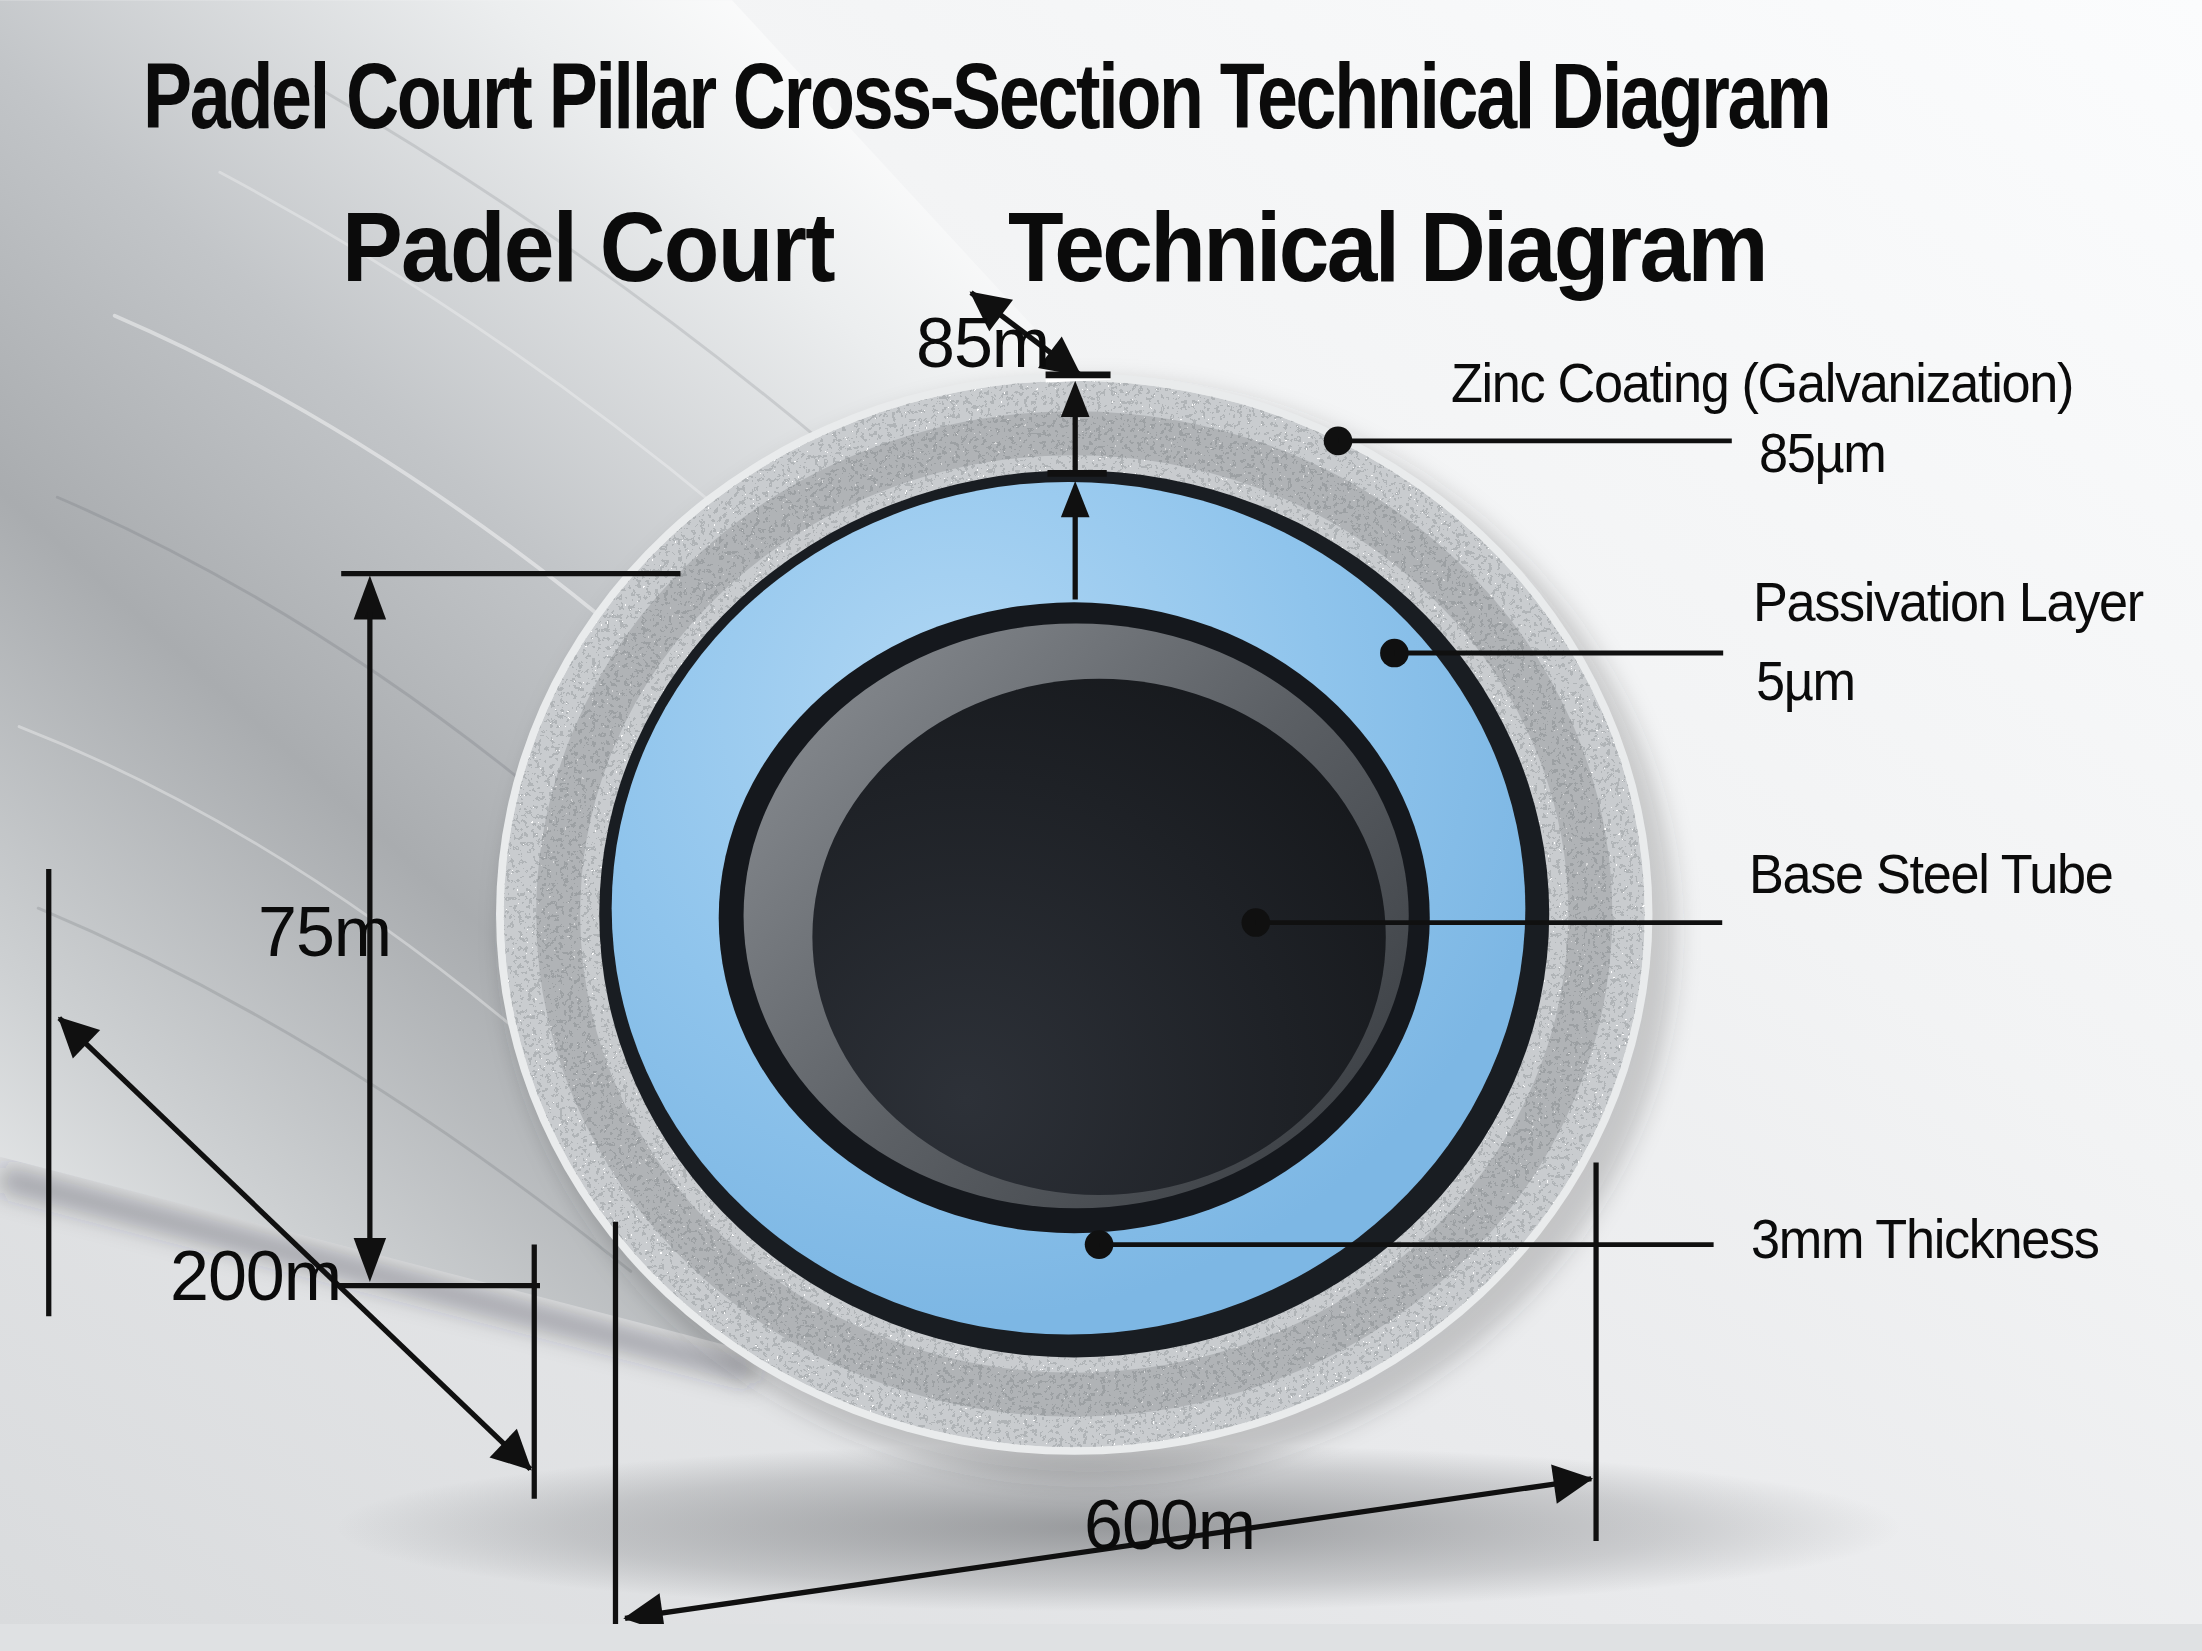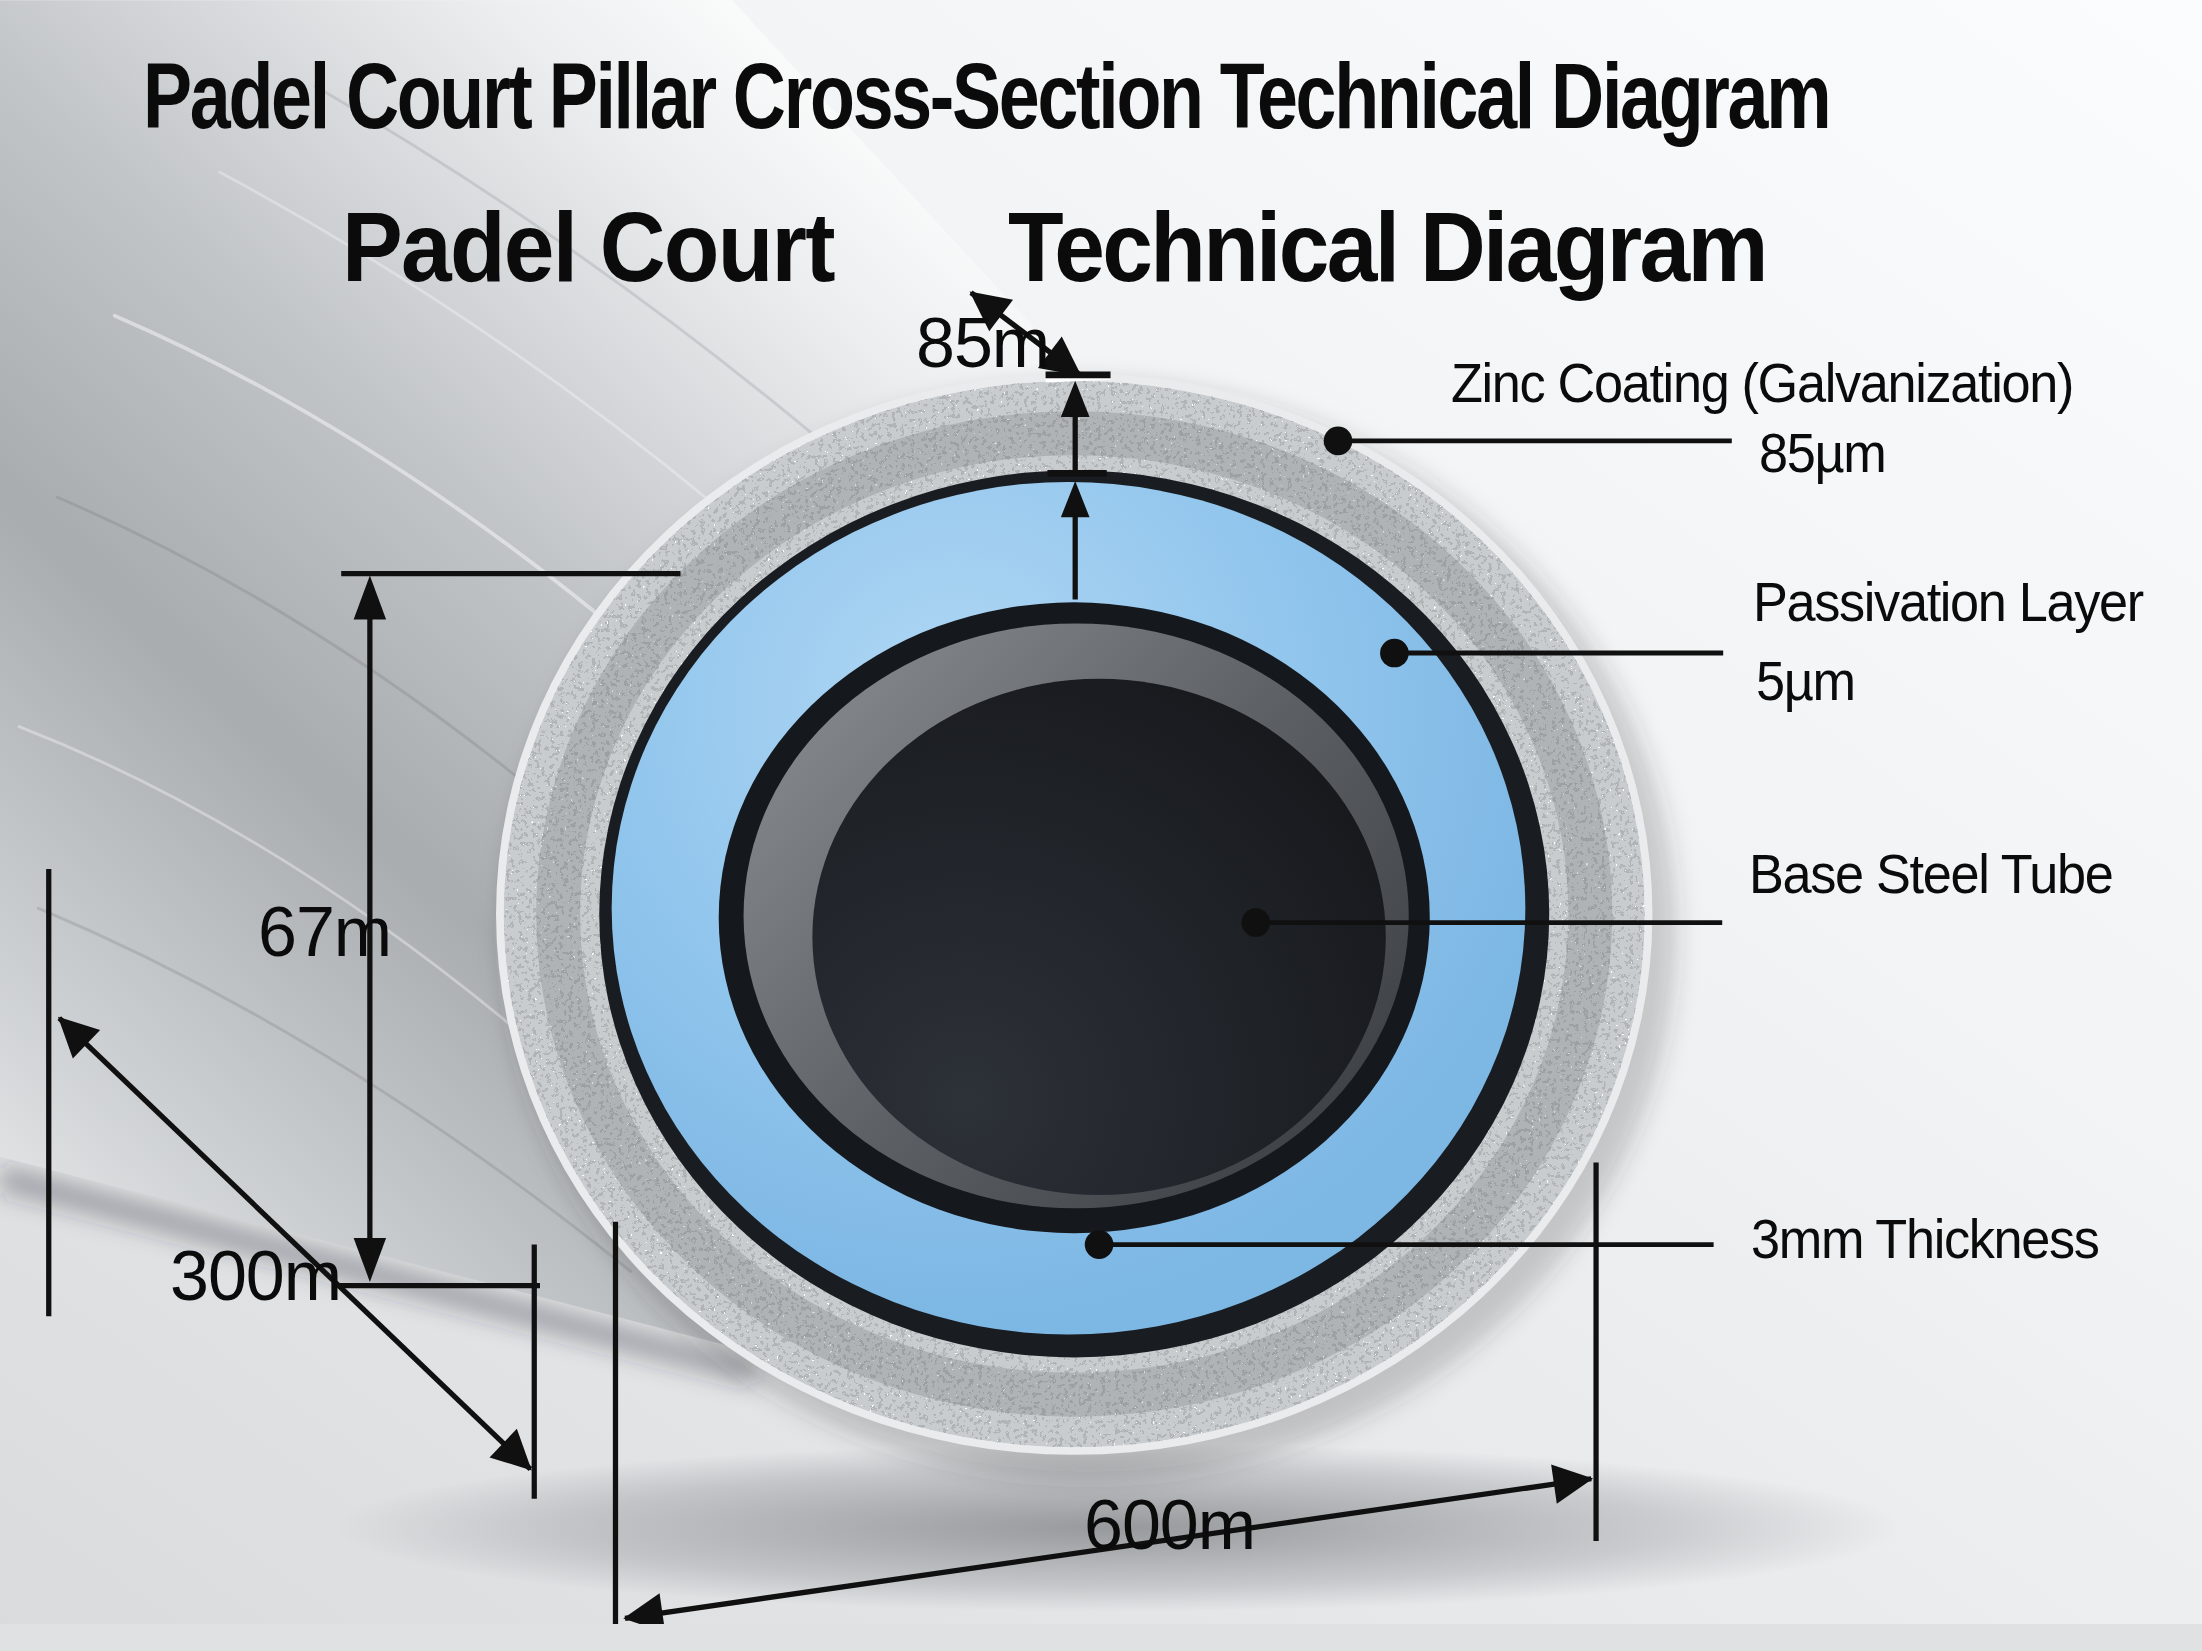--- a/index.html
+++ b/index.html
@@ -145,22 +145,22 @@
         <line x1="1150" y1="1302" x2="1793" y2="1302"></line>
       </g>
     </g>
   </svg>
 
   <div class="txt title1" style="left:143px;top:50px;">Padel Court Pillar Cross-Section Technical Diagram</div>
   <div class="txt title2" style="left:342px;top:197px;">Padel Court</div>
   <div class="txt title2 title2b" style="left:1008px;top:197px;">Technical Diagram</div>
 
   <div class="txt dim" style="left:916px;top:308px;">85m</div>
-  <div class="txt dim" style="left:258px;top:897px;">67m</div>
-  <div class="txt dim" style="left:170px;top:1241px;">300m</div>
+  <div class="txt dim" style="left:258px;top:897px;">75m</div>
+  <div class="txt dim" style="left:170px;top:1241px;">200m</div>
   <div class="txt dim" style="left:1084px;top:1490px;">600m</div>
 
   <div class="txt lbl" style="left:1451px;top:356px;">Zinc Coating (Galvanization)</div>
   <div class="txt lbl" style="left:1759px;top:426px;">85µm</div>
 
   <div class="txt lbl" style="left:1753px;top:575px;">Passivation Layer</div>
   <div class="txt lbl" style="left:1756px;top:654px;">5µm</div>
 
   <div class="txt lbl" style="left:1749px;top:847px;">Base Steel Tube</div>
 

